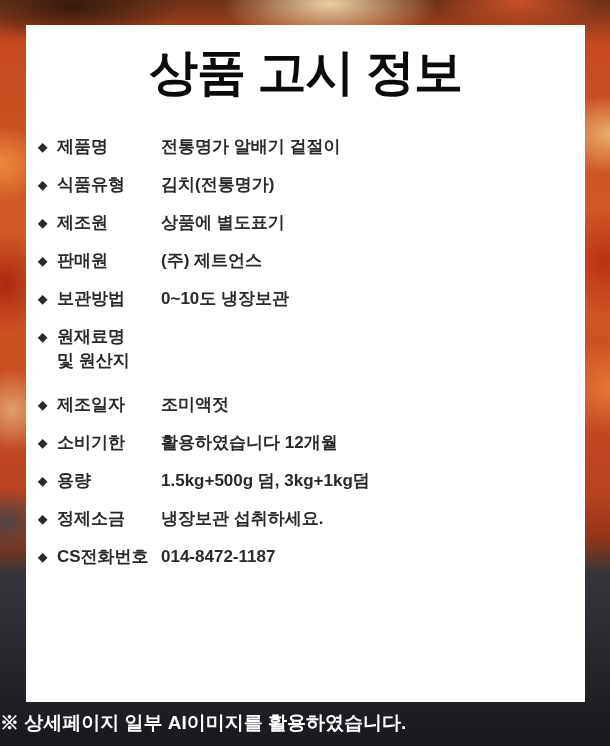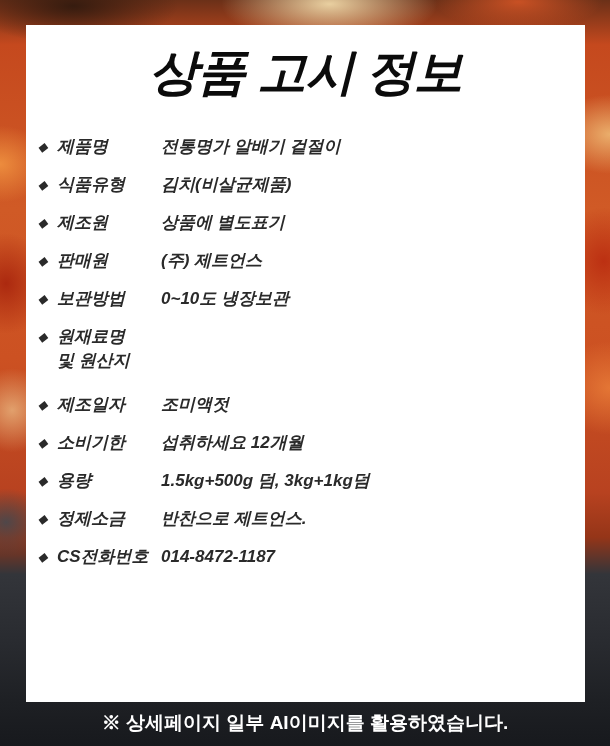--- a/index.html
+++ b/index.html
@@ -34,21 +34,20 @@
         #1e2024 94%, #17191d 100%);
   }
   .panel {
     position: absolute;
     left: 26px;
     top: 25px;
     width: 559px;
     height: 677px;
     background: #ffffff;
     box-sizing: border-box;
-    font-style: italic;
   }
   .title {
     margin: 16px 0 0 0;
     text-align: center;
     font-size: 49px;
     line-height: 62px;
     font-weight: 900;
     letter-spacing: -1px;
     color: #0b0b0b;
   }
@@ -82,21 +81,20 @@
   }
   .value {
     flex: 1;
     word-break: break-all;
   }
   .footer {
     position: absolute;
     left: 0;
     top: 708px;
     width: 100%;
-    text-align: center;
     color: #ffffff;
     font-weight: 700;
     font-size: 19px;
     line-height: 30px;
   }
 </style>
 </head>
 <body>
 
 <div class="bg"></div>
@@ -106,21 +104,21 @@
 
   <div class="rows">
     <div class="row">
       <span class="bullet">◆</span>
       <span class="label">제품명</span>
       <span class="value">전통명가 알배기 겉절이</span>
     </div>
     <div class="row">
       <span class="bullet">◆</span>
       <span class="label">식품유형</span>
-      <span class="value">김치(비살균제품)</span>
+      <span class="value">김치(전통명가)</span>
     </div>
     <div class="row">
       <span class="bullet">◆</span>
       <span class="label">제조원</span>
       <span class="value">상품에 별도표기</span>
     </div>
     <div class="row">
       <span class="bullet">◆</span>
       <span class="label">판매원</span>
       <span class="value">(주) 제트언스</span>
@@ -136,31 +134,31 @@
 및 원산지</span>
     </div>
     <div class="row">
       <span class="bullet">◆</span>
       <span class="label">제조일자</span>
       <span class="value">조미액젓</span>
     </div>
     <div class="row">
       <span class="bullet">◆</span>
       <span class="label">소비기한</span>
-      <span class="value">섭취하세요 12개월</span>
+      <span class="value">활용하였습니다 12개월</span>
     </div>
     <div class="row">
       <span class="bullet">◆</span>
       <span class="label">용량</span>
       <span class="value">1.5kg+500g 덤, 3kg+1kg덤</span>
     </div>
     <div class="row">
       <span class="bullet">◆</span>
       <span class="label">정제소금</span>
-      <span class="value">반찬으로 제트언스.</span>
+      <span class="value">냉장보관 섭취하세요.</span>
     </div>
     <div class="row">
       <span class="bullet">◆</span>
       <span class="label">CS전화번호</span>
       <span class="value">014-8472-1187</span>
     </div>
   </div>
 </div>
 
 <div class="footer">※ 상세페이지 일부 AI이미지를 활용하였습니다.</div>

